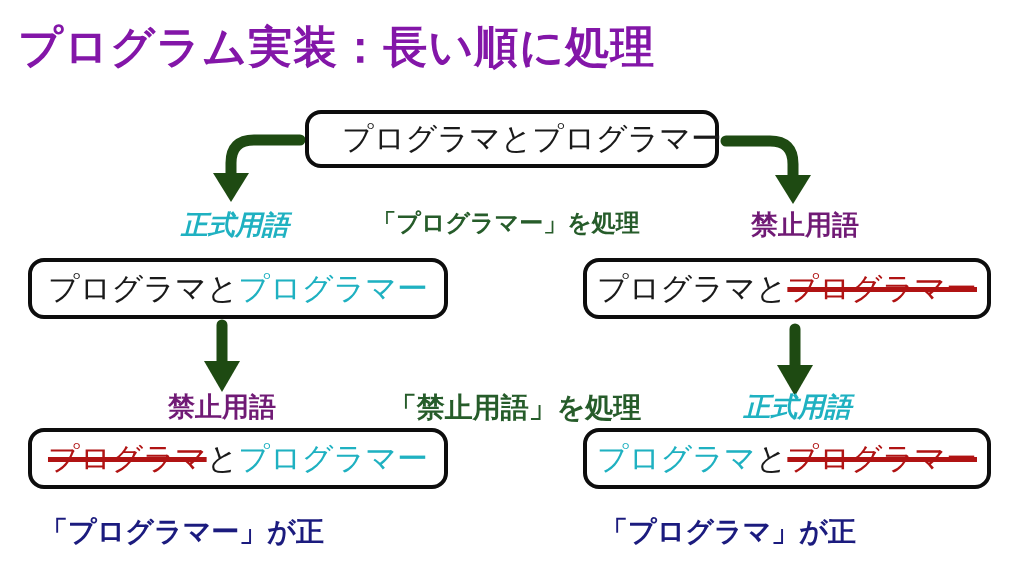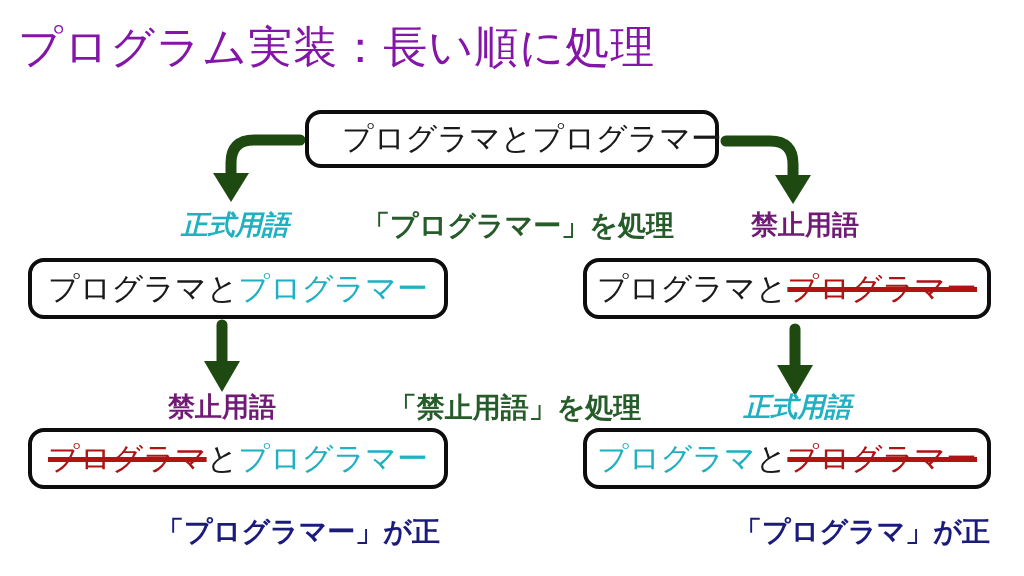--- a/index.html
+++ b/index.html
@@ -5,21 +5,21 @@
   html,body{margin:0;padding:0;background:#ffffff;}
   .stage{
     position:relative;
     width:1024px;height:576px;
     background:#ffffff;
     overflow:hidden;
     font-family:"Liberation Sans","DejaVu Sans",sans-serif;
   }
   .page-title{
     position:absolute;left:18px;top:18px;
-    font-size:44px;font-weight:normal;
+    font-size:44px;font-weight:bold;
     color:#8316a8;letter-spacing:1px;
     white-space:nowrap;
   }
   .term-box{
     position:absolute;
     box-sizing:border-box;
     border:4px solid #0d0d0d;
     border-radius:16px;
     background:#ffffff;
     display:flex;align-items:center;justify-content:center;
@@ -41,29 +41,29 @@
     position:absolute;
     font-size:27px;font-weight:bold;
     text-align:center;white-space:nowrap;
   }
   .label-official{color:#1fb1c1;font-style:italic;}
   .label-banned{color:#701a75;}
   .label-process{color:#265c2a;}
   .row1{top:207px;}
   .row2{top:389px;}
   .l1-left{left:160px;width:150px;}
-  .l1-center{left:348px;width:340px;font-size:28px;}
+  .l1-center{left:336px;width:340px;font-size:24px;}
   .l1-right{left:725px;width:160px;}
   .l2-left{left:147px;width:150px;}
   .l2-center{left:350px;width:330px;font-size:28px;}
   .l2-right{left:720px;width:155px;}
   .footer-note{
     position:absolute;top:513px;
     font-size:28px;font-weight:bold;
-    color:#1b1b7e;text-align:right;white-space:nowrap;
+    color:#1b1b7e;text-align:left;white-space:nowrap;
   }
   .fn-left{left:40px;width:400px;}
   .fn-right{left:600px;width:390px;}
   .arrow-layer{
     position:absolute;left:0;top:0;width:1024px;height:576px;
     pointer-events:none;
   }
 </style>
 </head>
 <body>

